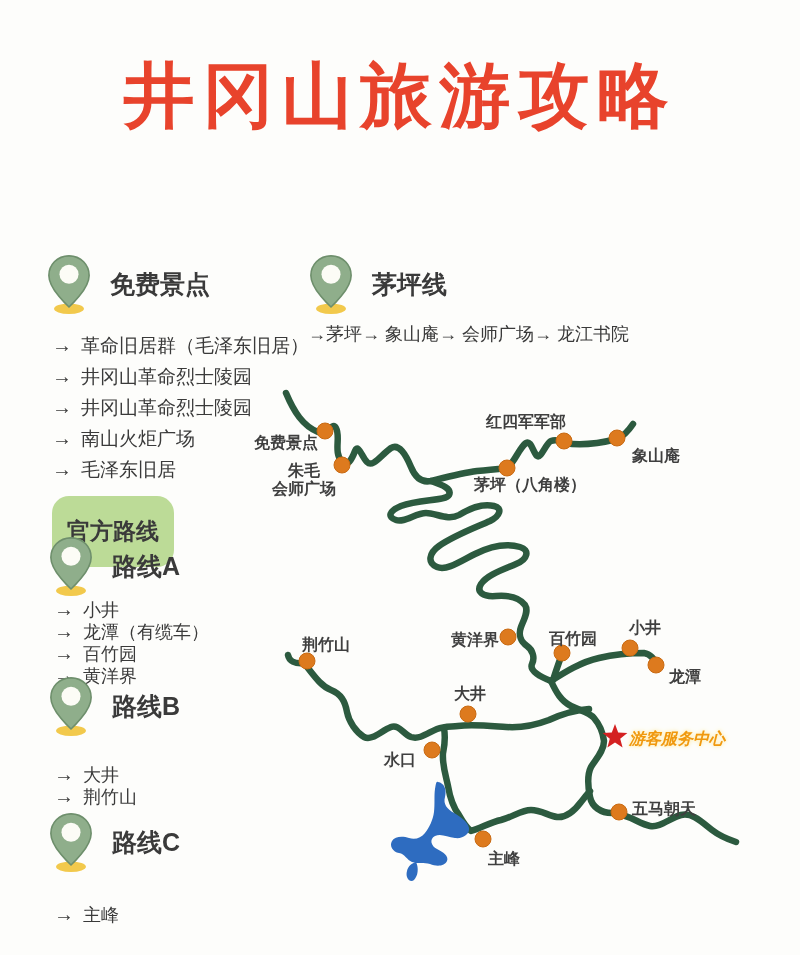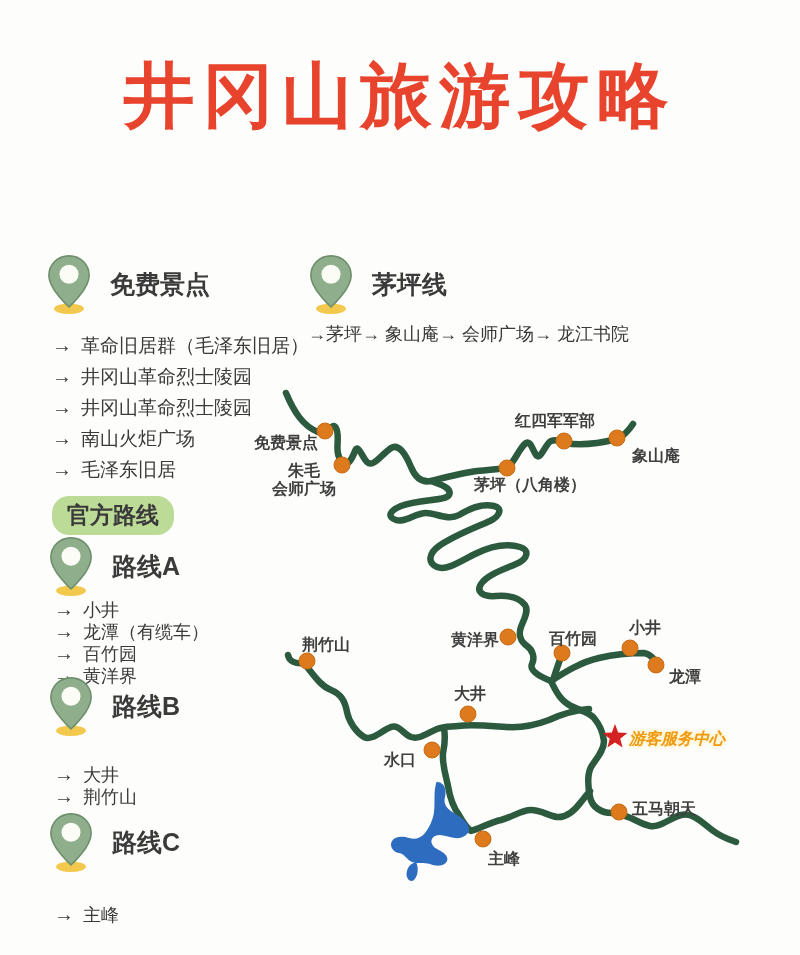--- a/index.html
+++ b/index.html
@@ -19,21 +19,21 @@
   .sec-head{display:flex;align-items:center;}
   .pin{width:46px;height:60px;flex:0 0 auto;}
   .sec-title{font-size:25px;font-weight:bold;color:#3A3A3A;margin-left:18px;}
   .list{margin-left:6px;}
   .li{display:flex;align-items:baseline;font-size:19px;color:#3A3A3A;line-height:30px;white-space:nowrap;}
   .li .arr{margin-right:9px;font-size:20px;}
   .list.tight .li{font-size:18px;line-height:21px;}
   .route-str{font-size:18px;color:#3A3A3A;margin-top:8px;white-space:nowrap;}
   .badge{
     position:absolute;left:52px;top:496px;background:#BCDB97;color:#3A3A3A;
-    font-size:23px;font-weight:bold;padding:4px 15px;border-radius:17px;
+    font-size:23px;font-weight:bold;padding:20px 15px;border-radius:17px;
   }
   
   #map-svg{position:absolute;left:0;top:0;pointer-events:none;}
   .map-label{
     position:absolute;width:max-content;white-space:pre-line;text-align:center;
     font-size:16px;font-weight:600;color:#3F3F3F;line-height:18px;
   }
   .service-label{
     position:absolute;left:629px;top:729px;font-size:16px;font-weight:bold;
     color:#F0980E;white-space:nowrap;
@@ -189,21 +189,21 @@
       <circle cx="432" cy="750" r="8"></circle>
       <circle cx="619" cy="812" r="8"></circle>
       <circle cx="483" cy="839" r="8"></circle>
     </g>
     <polygon fill="#D42121" points="615,724 618.2,732.6 627.4,733 620.2,738.7 622.6,747.5 615,742.5 607.4,747.5 609.8,738.7 602.6,733 611.8,732.6"></polygon>
   </svg>
 
   <div class="map-label" style="left:254px;top:434px;">免费景点</div>
   <div class="map-label" style="left:272px;top:462px;">朱毛
 会师广场</div>
-  <div class="map-label" style="left:515px;top:413px;font-family:Liberation Mono, monospace;">红四军军部</div>
+  <div class="map-label" style="left:486px;top:413px;">红四军军部</div>
   <div class="map-label" style="left:632px;top:447px;">象山庵</div>
   <div class="map-label" style="left:474px;top:476px;">茅坪（八角楼）</div>
   <div class="map-label" style="left:302px;top:636px;">荆竹山</div>
   <div class="map-label" style="left:451px;top:631px;">黄洋界</div>
   <div class="map-label" style="left:549px;top:630px;">百竹园</div>
   <div class="map-label" style="left:629px;top:619px;">小井</div>
   <div class="map-label" style="left:669px;top:668px;">龙潭</div>
   <div class="map-label" style="left:454px;top:685px;">大井</div>
   <div class="map-label" style="left:384px;top:751px;">水口</div>
   <div class="map-label" style="left:632px;top:800px;">五马朝天</div>

